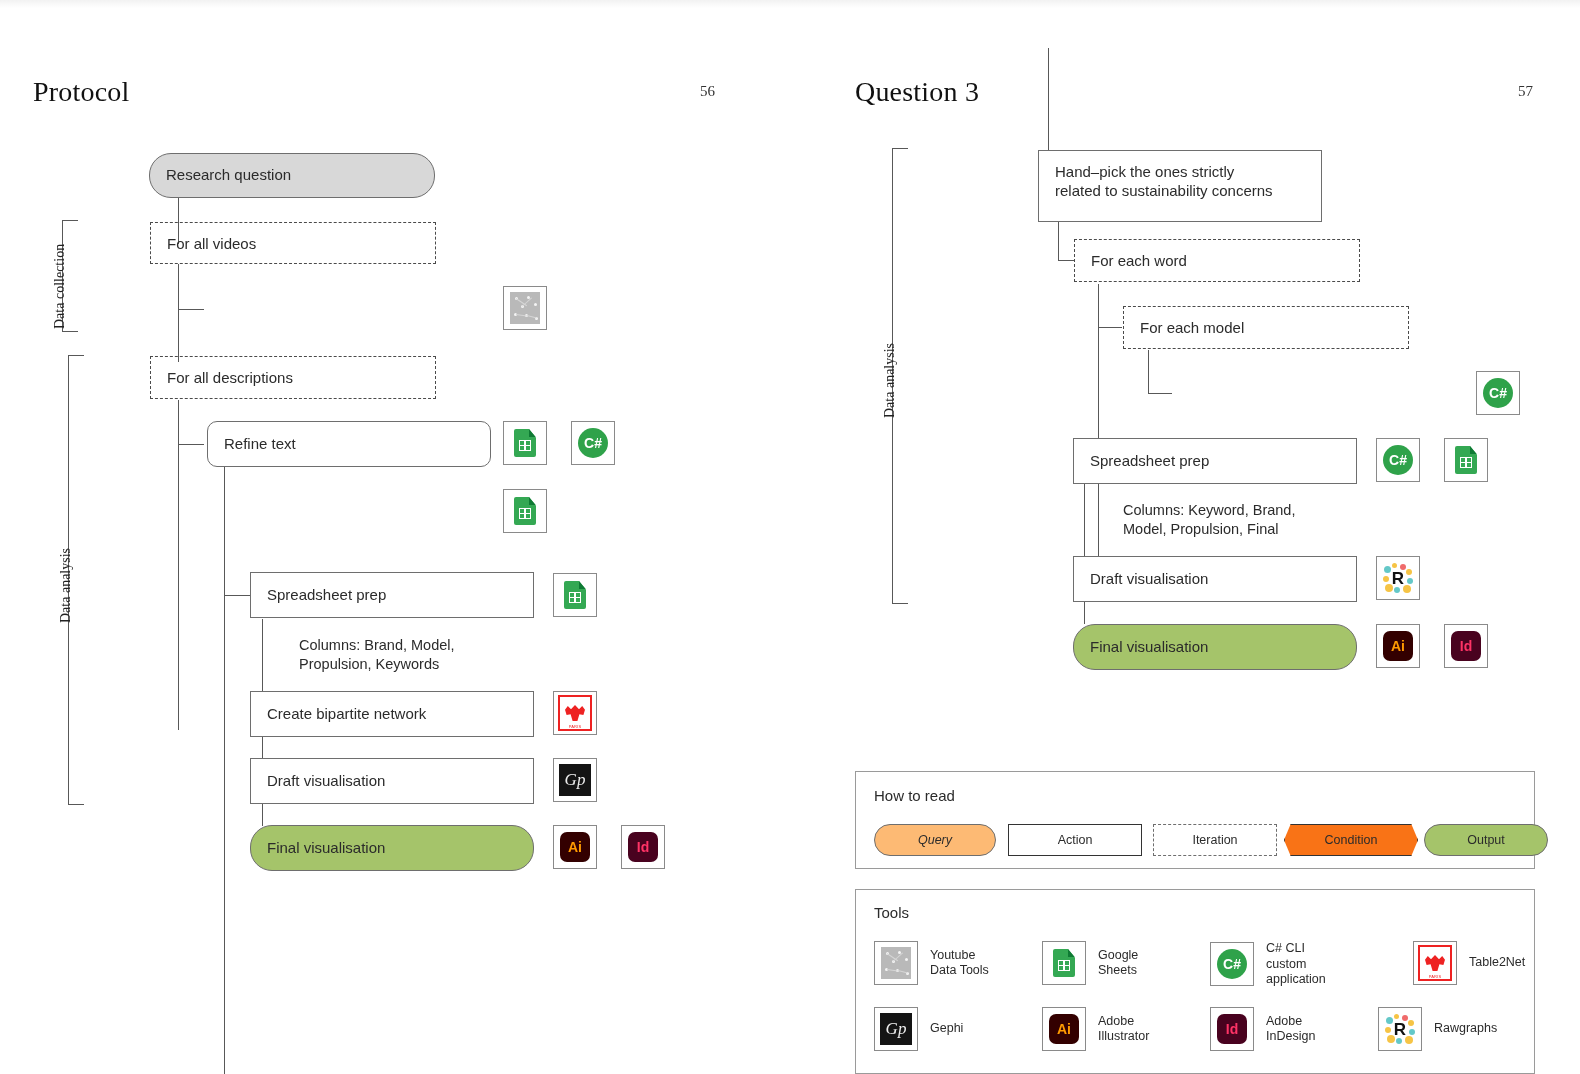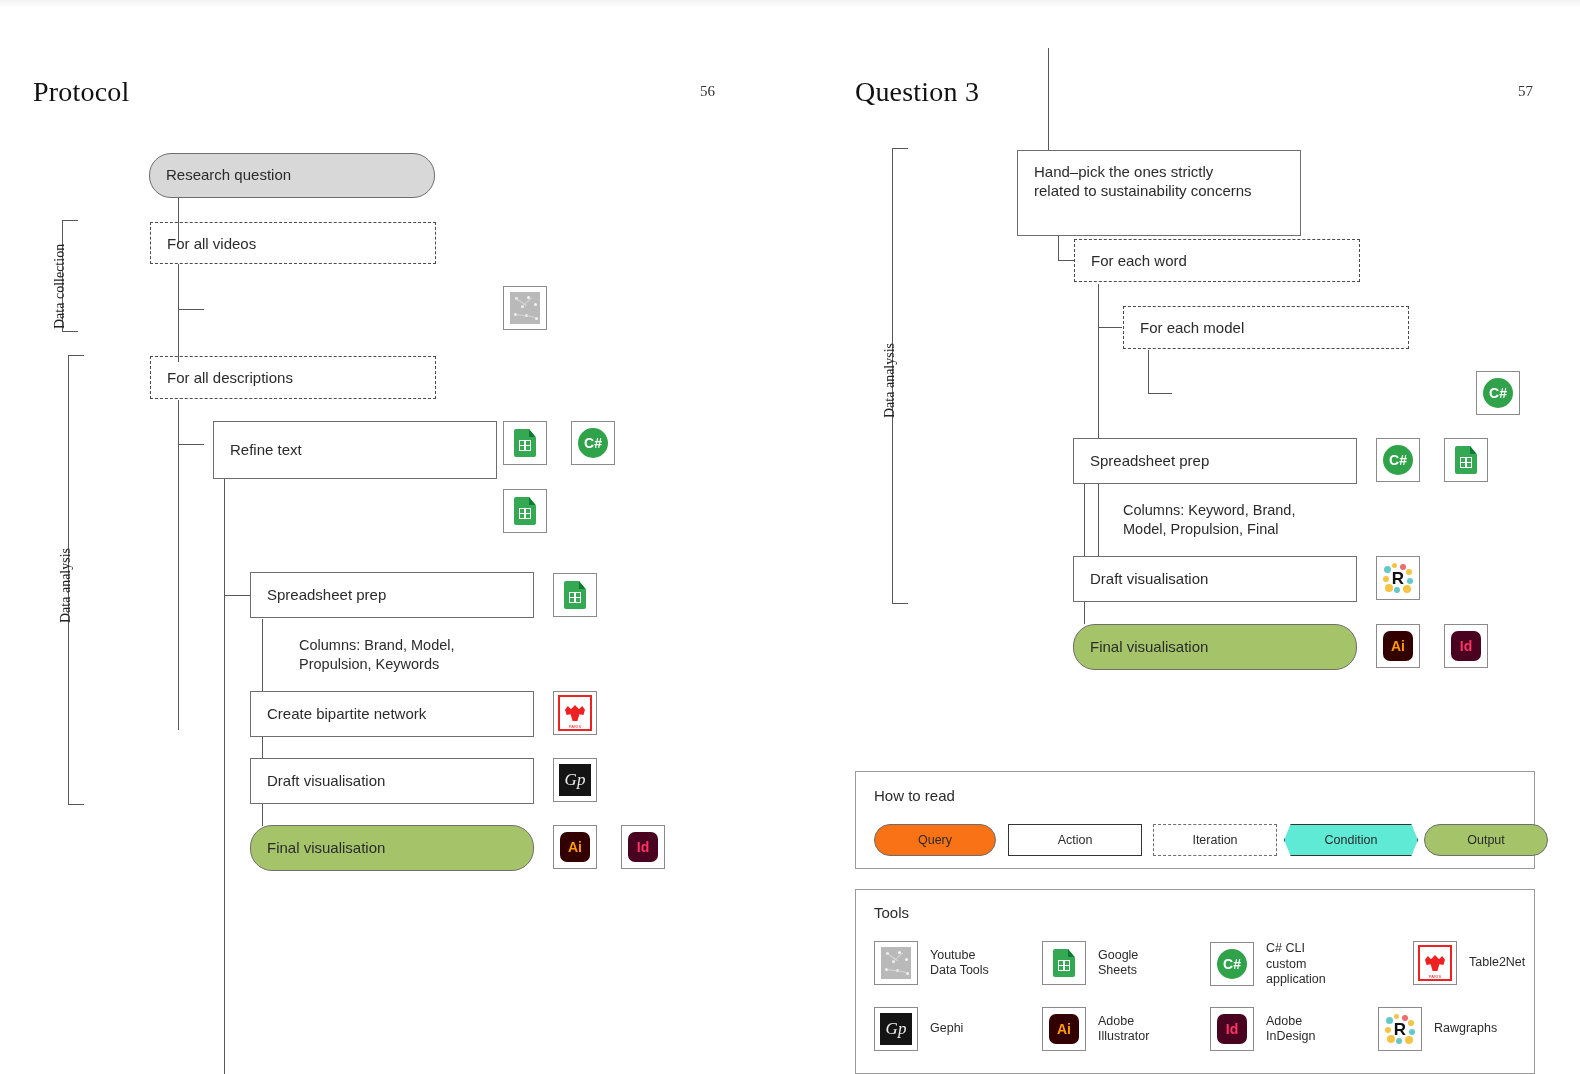--- a/index.html
+++ b/index.html
@@ -144,26 +144,26 @@
     border:1.4px solid #9a9a9a;background:#fff;
   }
   .panel-title{
     position:absolute;font-size:15px;color:#2b2b2b;
   }
   .lg{
     position:absolute;box-sizing:border-box;
     display:flex;align-items:center;justify-content:center;
     font-size:12.5px;color:#2b2b2b;height:32px;
   }
-  .lg.query{border:1.4px solid #6e6e6e;border-radius:16px;background:#f97316;}
+  .lg.query{border:1.4px solid #6e6e6e;border-radius:16px;background:#fdba74;font-style:italic;}
   .lg.action{border:1.4px solid #333;background:#fff;}
   .lg.iteration{border:1.4px dashed #6e6e6e;background:#fff;}
   .lg.output{border:1.4px solid #6e6e6e;border-radius:16px;background:#a5c46a;}
   .lg.condition{
-    border:1.4px solid #333;background:#5eead4;
+    border:1.4px solid #333;background:#f97316;
     clip-path:polygon(5% 0,95% 0,100% 50%,95% 100%,5% 100%,0 50%);
   }
   .tool-item{position:absolute;display:flex;align-items:center;}
   .tool-label{
     font-size:12.5px;color:#2b2b2b;line-height:1.24;white-space:pre-line;
     margin-left:12px;
   }
   .top-fade{
     position:absolute;left:0;top:0;width:1580px;height:8px;
     background:linear-gradient(#f2f2f2,#ffffff);
@@ -217,21 +217,21 @@
       <s style="left:12px;top:14px;width:13px;transform:rotate(-42deg);"></s>
       <s style="left:6px;top:22px;width:11px;transform:rotate(8deg);"></s>
       <s style="left:17px;top:23px;width:10px;transform:rotate(14deg);"></s>
     </span>
   </div>
 
   <div class="node iteration" style="left:150px;top:308px;width:286px;height:43px;">
     <span class="t">For all descriptions</span>
   </div>
 
-  <div class="node action" style="left:213px;top:373px;width:284px;height:58px;">
+  <div class="node action" style="left:207px;top:373px;width:284px;height:46px;border-radius:10px;">
     <span class="t">Refine text</span>
   </div>
   <div class="chip sq" style="left:503px;top:373px;">
     <span class="ic-sheets">
       <span class="body"></span>
         <span class="fold"></span>
         <span class="grid"></span>
     </span>
   </div>
   <div class="chip sq" style="left:571px;top:373px;">
@@ -299,21 +299,21 @@
   <div class="ln lnv" style="left:258px;top:0px;height:103px;"></div>
   <div class="ln lnv" style="left:268px;top:168px;height:45px;"></div>
   <div class="ln lnh" style="left:268px;top:212px;width:16px;"></div>
   <div class="ln lnv" style="left:308px;top:236px;height:280px;"></div>
   <div class="ln lnh" style="left:308px;top:279px;width:24px;"></div>
   <div class="ln lnv" style="left:358px;top:302px;height:44px;"></div>
   <div class="ln lnh" style="left:358px;top:345px;width:24px;"></div>
   <div class="ln lnv" style="left:294px;top:436px;height:95px;"></div>
   <div class="ln lnv" style="left:294px;top:554px;height:22px;"></div>
 
-  <div class="node action" style="left:227px;top:102px;width:284px;height:86px;padding-top:12px;align-items:flex-start;">
+  <div class="node action" style="left:248px;top:102px;width:284px;height:72px;padding-top:12px;align-items:flex-start;">
     <span class="t">Hand–pick the ones strictly
 related to sustainability concerns</span>
   </div>
 
   <div class="node iteration" style="left:284px;top:191px;width:286px;height:43px;">
     <span class="t">For each word</span>
   </div>
 
   <div class="node iteration" style="left:333px;top:258px;width:286px;height:43px;">
     <span class="t">For each model</span>

